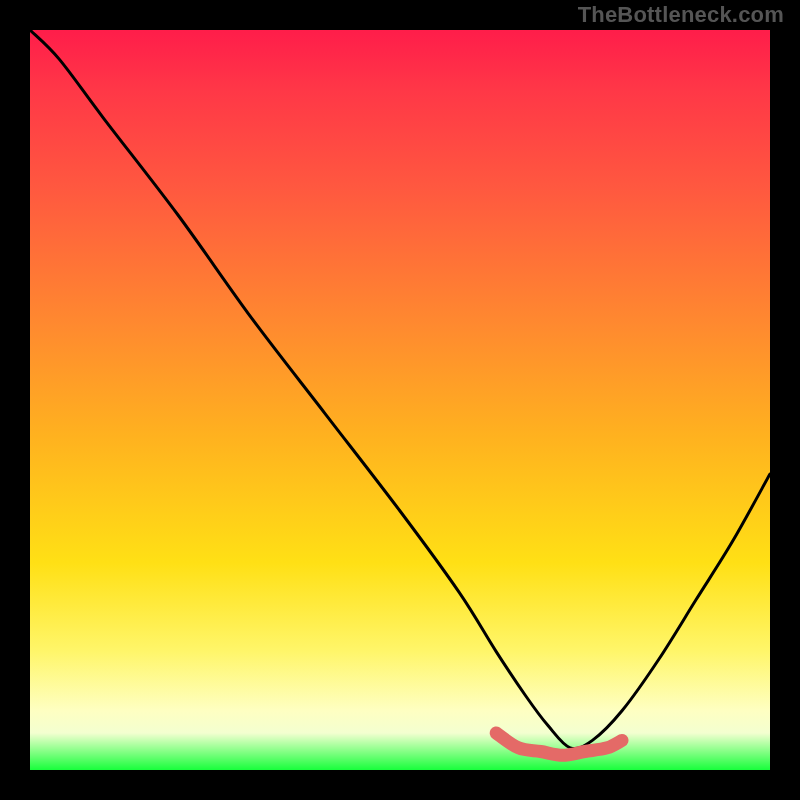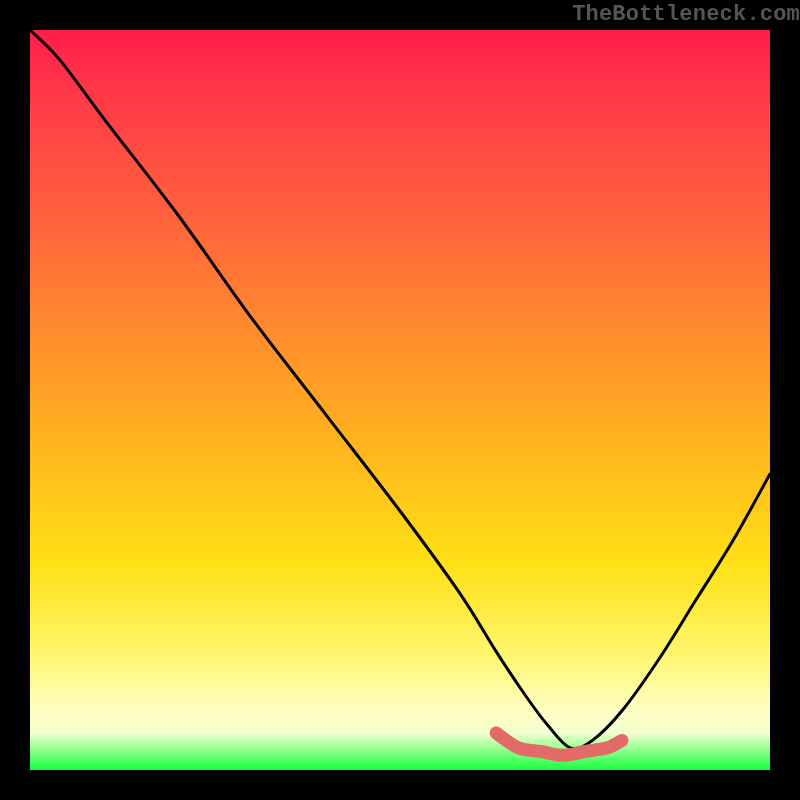--- a/index.html
+++ b/index.html
@@ -13,27 +13,26 @@
   }
   .stage {
     position: relative;
     width: 800px;
     height: 800px;
     background: #000;
   }
   .watermark {
     position: absolute;
     top: 2px;
-    right: 0;
+    right: 16px;
     color: #555;
     font-size: 22px;
     font-weight: 600;
     letter-spacing: 0.2px;
     user-select: none;
-    font-family: Liberation Mono, monospace;
   }
   .plot {
     position: absolute;
     left: 30px;
     top: 30px;
     width: 740px;
     height: 740px;
     overflow: hidden;
   }
   .gradient {

